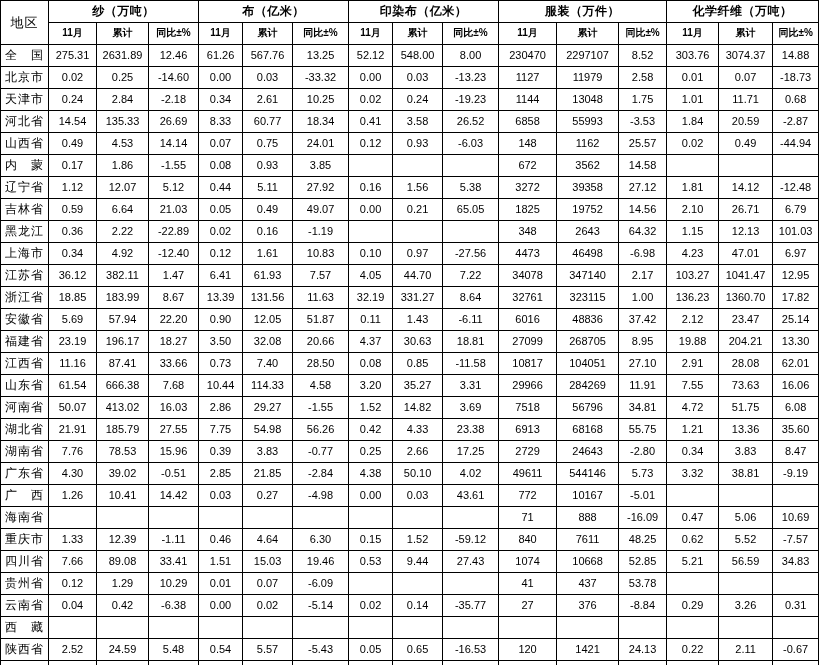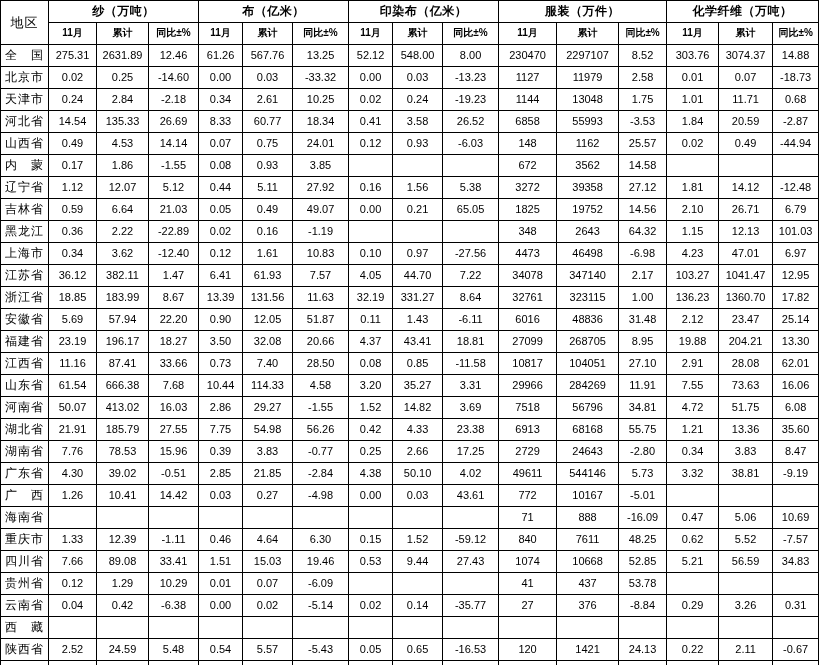--- a/index.html
+++ b/index.html
@@ -285,21 +285,21 @@
         <td class="num gsep">348</td>
         <td class="num">2643</td>
         <td class="num">64.32</td>
         <td class="num gsep">1.15</td>
         <td class="num">12.13</td>
         <td class="num">101.03</td>
       </tr>
       <tr>
         <td class="region">上海市</td>
         <td class="num gsep">0.34</td>
-        <td class="num">3.62</td>
+        <td class="num">4.92</td>
         <td class="num">-12.40</td>
         <td class="num gsep">0.12</td>
         <td class="num">1.61</td>
         <td class="num">10.83</td>
         <td class="num gsep">0.10</td>
         <td class="num">0.97</td>
         <td class="num">-27.56</td>
         <td class="num gsep">4473</td>
         <td class="num">46498</td>
         <td class="num">-6.98</td>
@@ -349,35 +349,35 @@
         <td class="num">57.94</td>
         <td class="num">22.20</td>
         <td class="num gsep">0.90</td>
         <td class="num">12.05</td>
         <td class="num">51.87</td>
         <td class="num gsep">0.11</td>
         <td class="num">1.43</td>
         <td class="num">-6.11</td>
         <td class="num gsep">6016</td>
         <td class="num">48836</td>
-        <td class="num">31.48</td>
+        <td class="num">37.42</td>
         <td class="num gsep">2.12</td>
         <td class="num">23.47</td>
         <td class="num">25.14</td>
       </tr>
       <tr>
         <td class="region">福建省</td>
         <td class="num gsep">23.19</td>
         <td class="num">196.17</td>
         <td class="num">18.27</td>
         <td class="num gsep">3.50</td>
         <td class="num">32.08</td>
         <td class="num">20.66</td>
         <td class="num gsep">4.37</td>
-        <td class="num">43.41</td>
+        <td class="num">30.63</td>
         <td class="num">18.81</td>
         <td class="num gsep">27099</td>
         <td class="num">268705</td>
         <td class="num">8.95</td>
         <td class="num gsep">19.88</td>
         <td class="num">204.21</td>
         <td class="num">13.30</td>
       </tr>
       <tr>
         <td class="region">江西省</td>

